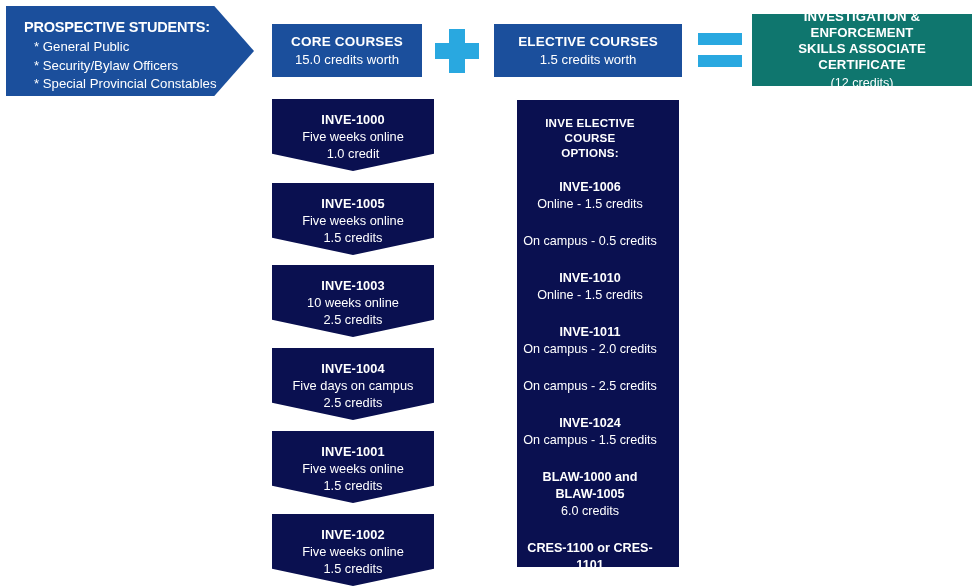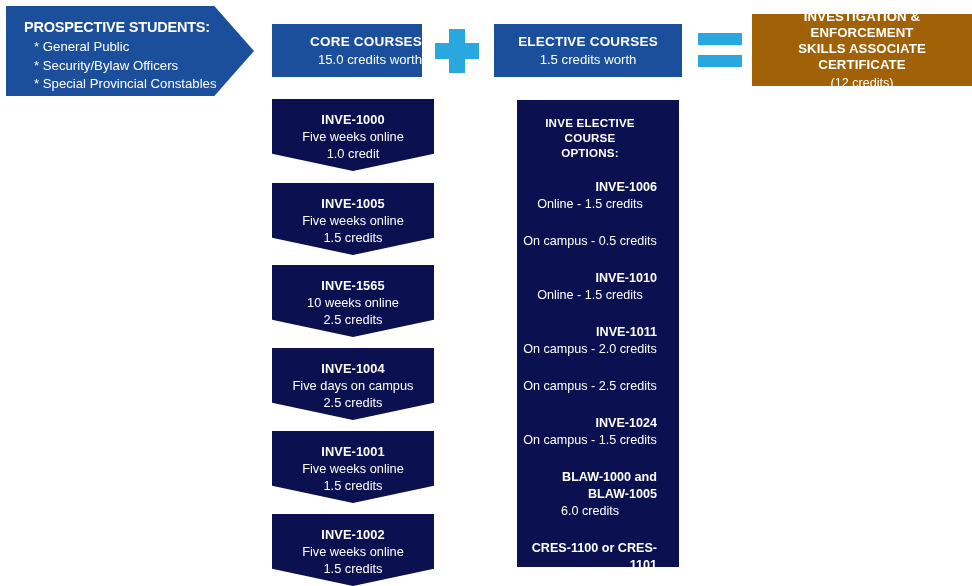--- a/index.html
+++ b/index.html
@@ -32,27 +32,27 @@
 
   
   .hdr-box{
     position:absolute;background:#1b4f9c;color:#fff;
     display:flex;flex-direction:column;align-items:center;justify-content:center;
     text-align:center;box-sizing:border-box;
   }
   .hdr-title{font-size:13.5px;font-weight:bold;letter-spacing:0.2px;line-height:16px;}
   .hdr-sub{font-size:13.2px;line-height:17px;margin-top:1px;}
 
-  #core-header{left:272px;top:24px;width:150px;height:53px;align-items:flex-end;}
+  #core-header{left:272px;top:24px;width:150px;height:53px;}
   #elective-header{left:494px;top:24px;width:188px;height:53px;}
 
   
   #certificate{
     position:absolute;left:752px;top:14px;width:220px;height:72px;
-    background:#a16207;color:#fff;
+    background:#0f766e;color:#fff;
     display:flex;flex-direction:column;align-items:center;justify-content:center;
     text-align:center;box-sizing:border-box;padding:0 6px;
   }
   .cert-l1,.cert-l2{font-size:13.2px;font-weight:bold;line-height:16px;letter-spacing:0.1px;}
   .cert-l3{font-size:12.6px;line-height:16px;margin-top:2px;}
 
   
   .plus{
     position:absolute;left:435px;top:29px;width:44px;height:44px;
   }
@@ -84,21 +84,21 @@
   #elective-panel{
     position:absolute;left:517px;top:100px;width:162px;height:467px;
     background:#0a1050;color:#fff;box-sizing:border-box;
     padding:15px 22px 0 6px;text-align:center;
   }
   .opt-head{
     font-size:11.6px;font-weight:bold;line-height:15px;letter-spacing:0.2px;
     margin-bottom:19px;
   }
   .opt{margin-bottom:20px;}
-  .opt-code{font-size:12.6px;font-weight:bold;line-height:17px;text-align:right;}
+  .opt-code{font-size:12.6px;font-weight:bold;line-height:17px;}
   .opt-det{font-size:12.6px;line-height:17px;}
 </style>
 </head>
 <body>
 
 <div class="stage">
 
   <div class="prospect">
     <div class="prospect-title">PROSPECTIVE STUDENTS:</div>
     <ul class="prospect-list">
@@ -137,21 +137,21 @@
     <div class="chev-cred">1.0 credit</div>
   </div>
 
   <div class="chev" style="top:183px;">
     <div class="chev-code">INVE-1005</div>
     <div class="chev-mode">Five weeks online</div>
     <div class="chev-cred">1.5 credits</div>
   </div>
 
   <div class="chev" style="top:265px;">
-    <div class="chev-code">INVE-1565</div>
+    <div class="chev-code">INVE-1003</div>
     <div class="chev-mode">10 weeks online</div>
     <div class="chev-cred">2.5 credits</div>
   </div>
 
   <div class="chev" style="top:348px;">
     <div class="chev-code">INVE-1004</div>
     <div class="chev-mode">Five days on campus</div>
     <div class="chev-cred">2.5 credits</div>
   </div>
 

